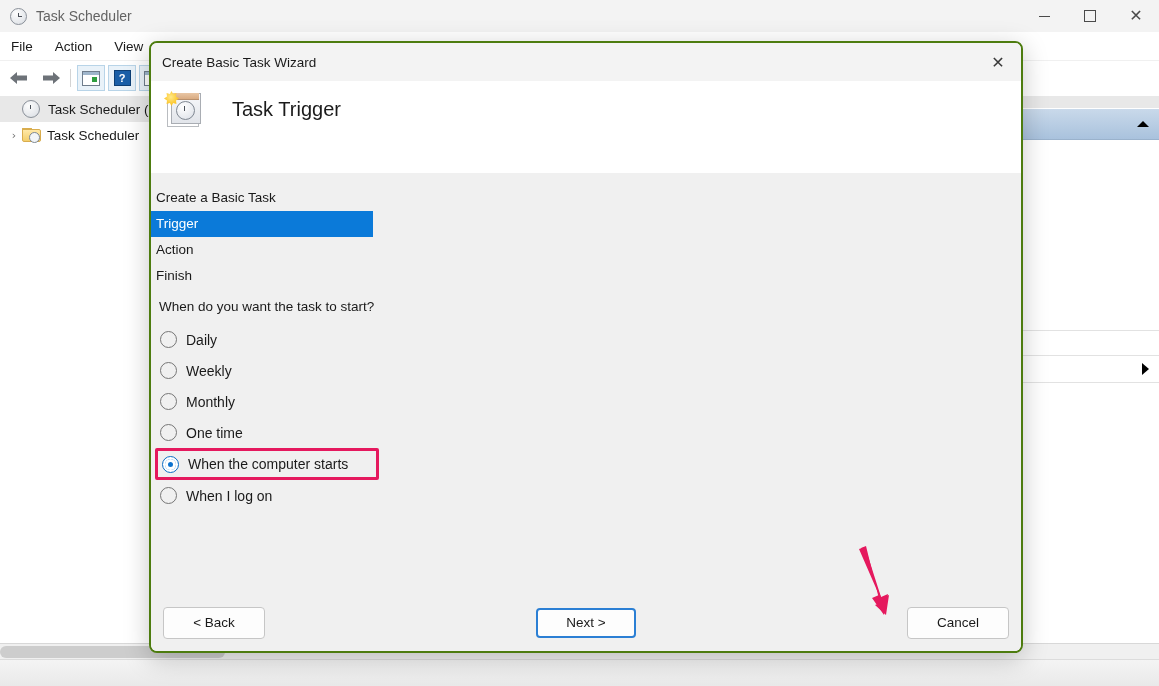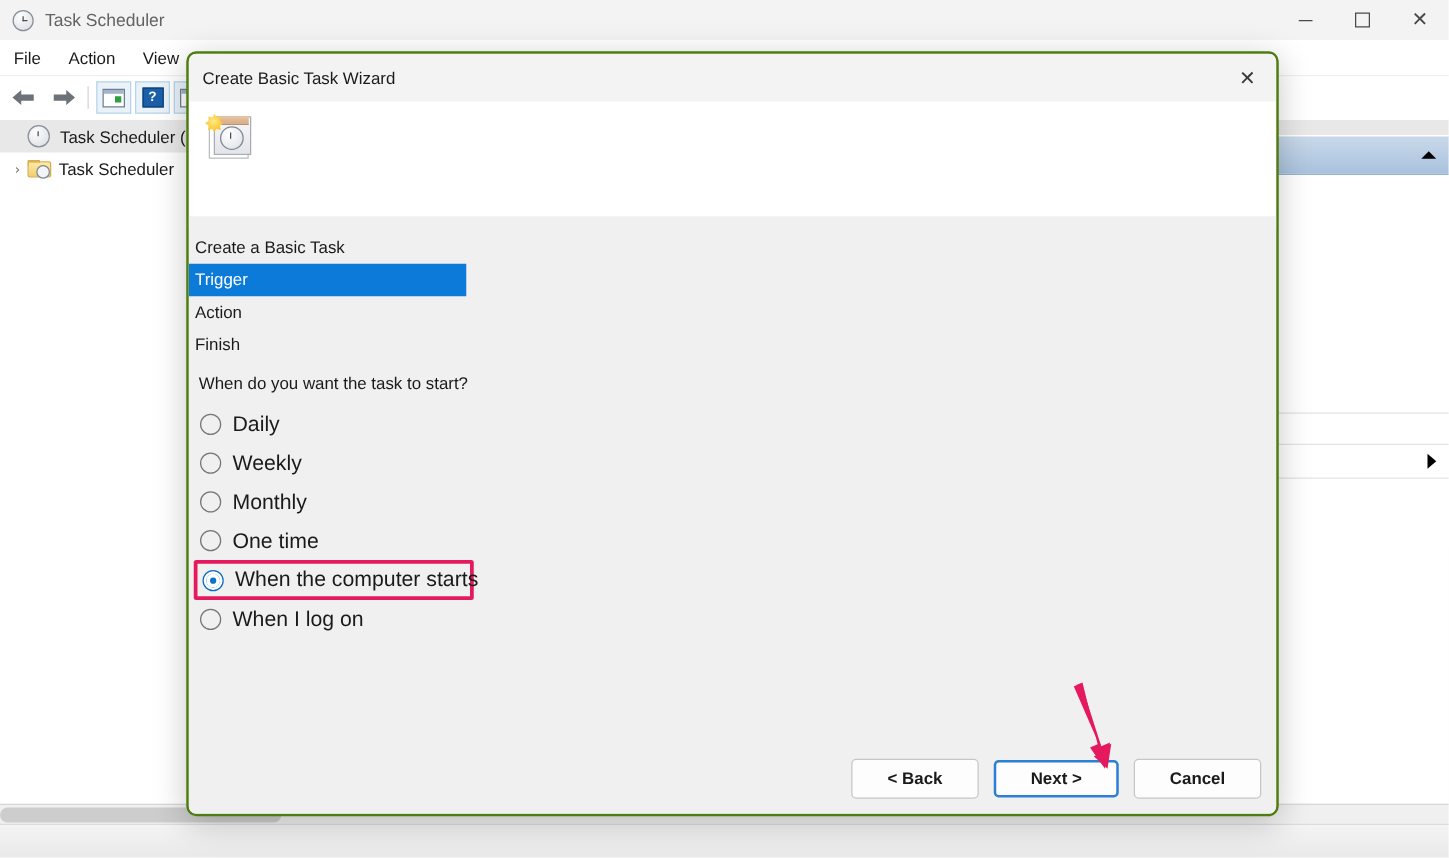--- a/index.html
+++ b/index.html
@@ -452,35 +452,34 @@
   .radio-mark.checked::after {
     content: "";
     position: absolute;
     left: 2px; top: 2px;
     width: 11px; height: 11px;
     border-radius: 50%;
     background: #0b72cf;
     box-shadow: inset 0 0 0 3px #ffffff;
   }
   .radio-label {
-    font-size: 17px;
+    font-size: 14px;
     color: #1a1a1a;
     white-space: nowrap;
   }
 
   #wizard-footer {
     position: absolute;
     left: 0; right: 0; bottom: 0;
     height: 57px;
     background: #f0f0f0;
     display: flex;
     align-items: center;
-    justify-content: flex-end;
+    justify-content: space-between;
     padding-right: 12px;
-    font-weight: bold;
   }
   .wiz-button {
     width: 100px; height: 30px;
     margin-left: 12px;
     background: #fdfdfd;
     border: 1px solid #c6c6c6;
     border-radius: 4px;
     font-size: 13.5px;
     color: #1a1a1a;
     display: flex;
@@ -604,20 +603,21 @@
   </div>
 
   <div id="wizard-banner">
     <div id="wizard-banner-icon">
       <span class="cal-back"></span>
       <span class="cal-front"></span>
       <span class="cal-bar"></span>
       <span class="cal-clock"></span>
       <span class="sun"></span>
     </div>
+    <div id="wizard-banner-heading">Task Trigger</div>
   </div>
 
   <div id="wizard-body">
 
     <div id="wizard-steps">
       <div class="step-item">Create a Basic Task</div>
       <div class="step-item active">Trigger</div>
       <div class="step-item">Action</div>
       <div class="step-item">Finish</div>
     </div>

